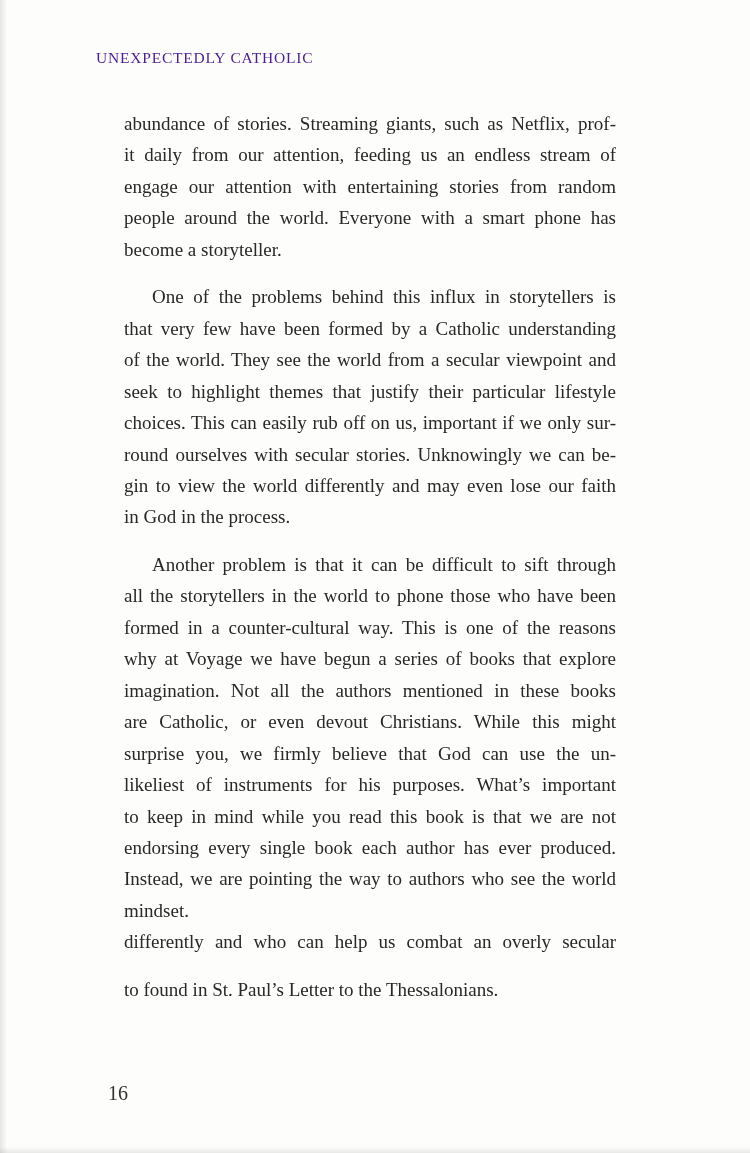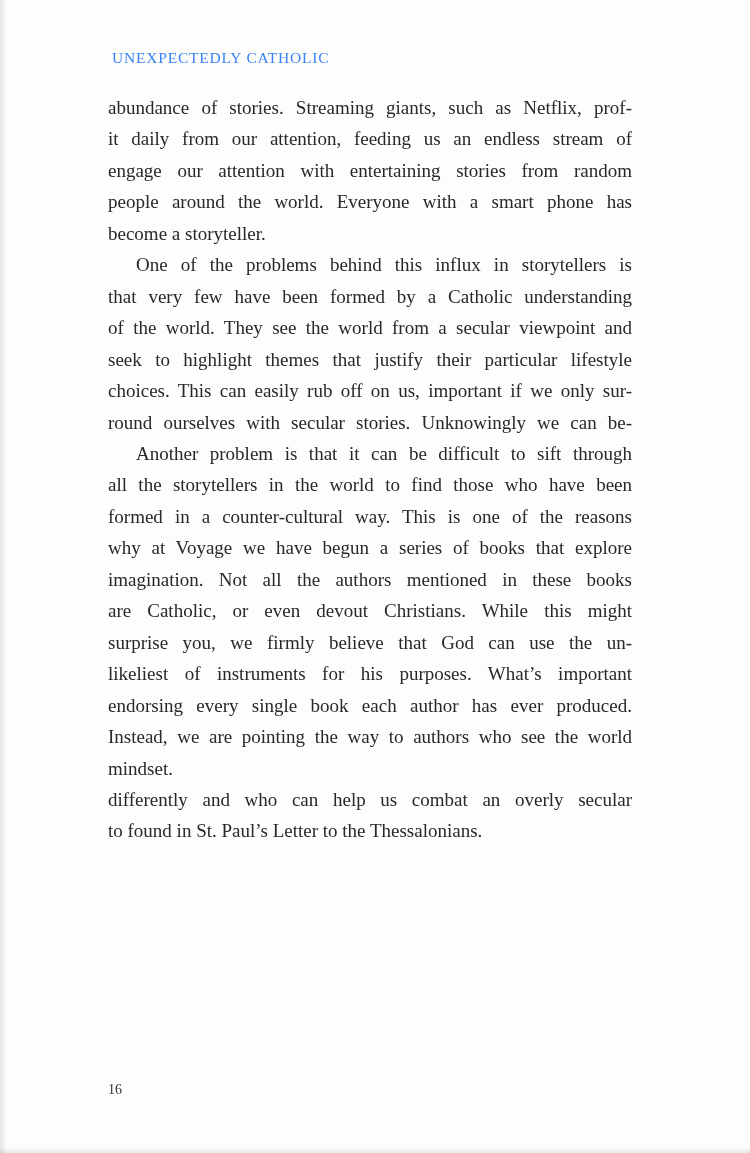--- a/index.html
+++ b/index.html
@@ -25,53 +25,53 @@
   }
   .edge-bottom {
     position: absolute;
     left: 0; bottom: 0;
     width: 100%; height: 6px;
     background: linear-gradient(to top, rgba(120,120,115,0.16), rgba(120,120,115,0));
     pointer-events: none;
   }
   .running-header {
     position: absolute;
-    left: 112px;
+    left: 96px;
     top: 49px;
     font-size: 15.5px;
     letter-spacing: 0.8px;
-    color: #3b82f6;
+    color: #4c1d95;
   }
   .text-body {
     position: absolute;
     left: 108px;
     top: 92px;
     width: 524px;
     font-size: 19px;
     line-height: 31.45px;
     color: #282828;
   }
-  .paragraph { margin: 0; }
+  .paragraph { margin: 16px; }
   .line {
     text-align: justify;
     text-align-last: justify;
     overflow: hidden;
     white-space: nowrap;
   }
   .line.last {
     text-align-last: left;
   }
   .line.indent {
     text-indent: 28px;
   }
   .page-number {
     position: absolute;
     left: 108px;
     top: 1082px;
-    font-size: 14px;
+    font-size: 20px;
     color: #333333;
   }
 </style>
 </head>
 <body>
 
 <div class="page">
   <div class="edge-left"></div>
   <div class="edge-bottom"></div>
 
@@ -85,30 +85,33 @@
         <div class="line">people around the world. Everyone with a smart phone has</div>
         <div class="line last">become a storyteller.</div>
       </div>
       <div class="paragraph">
         <div class="line indent">One of the problems behind this influx in storytellers is</div>
         <div class="line">that very few have been formed by a Catholic understanding</div>
         <div class="line">of the world. They see the world from a secular viewpoint and</div>
         <div class="line">seek to highlight themes that justify their particular lifestyle</div>
         <div class="line">choices. This can easily rub off on us, important if we only sur-</div>
         <div class="line">round ourselves with secular stories. Unknowingly we can be-</div>
+        <div class="line">gin to view the world differently and may even lose our faith</div>
+        <div class="line last">in God in the process.</div>
       </div>
       <div class="paragraph">
         <div class="line indent">Another problem is that it can be difficult to sift through</div>
-        <div class="line">all the storytellers in the world to find those who have been</div>
+        <div class="line">all the storytellers in the world to phone those who have been</div>
         <div class="line">formed in a counter-cultural way. This is one of the reasons</div>
         <div class="line">why at Voyage we have begun a series of books that explore</div>
         <div class="line">imagination. Not all the authors mentioned in these books</div>
         <div class="line">are Catholic, or even devout Christians. While this might</div>
         <div class="line">surprise you, we firmly believe that God can use the un-</div>
         <div class="line">likeliest of instruments for his purposes. What’s important</div>
+        <div class="line">to keep in mind while you read this book is that we are not</div>
         <div class="line">endorsing every single book each author has ever produced.</div>
         <div class="line">Instead, we are pointing the way to authors who see the world</div>
         <div class="line last">mindset.</div>
         <div class="line">differently and who can help us combat an overly secular</div>
       </div>
       <div class="paragraph">
         <div class="line last">to found in St. Paul’s Letter to the Thessalonians.</div>
       </div>
     </div>
 

